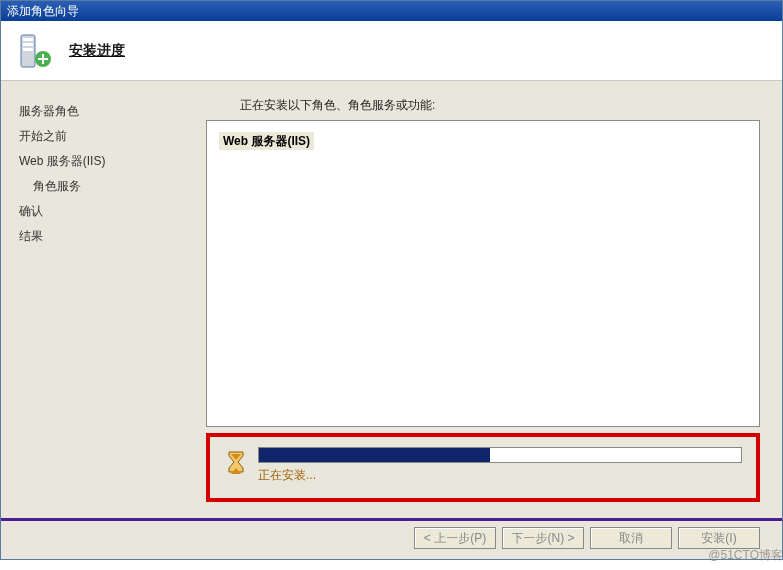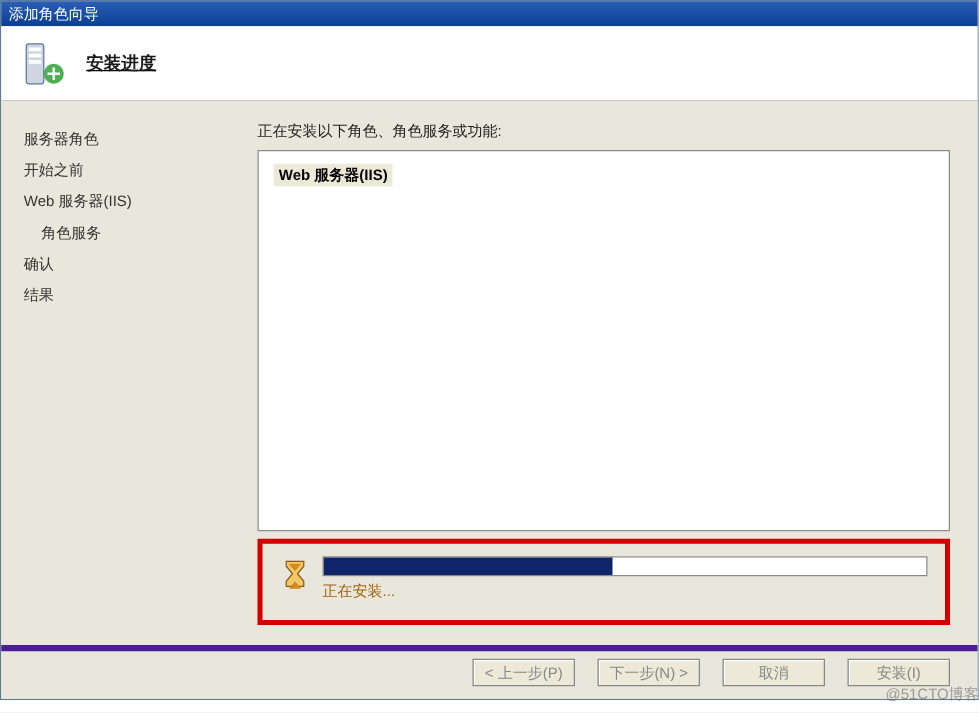--- a/index.html
+++ b/index.html
@@ -8,29 +8,29 @@
 .titlebar { background:linear-gradient(to bottom,#2a5fb5,#0a3e94); color:#fff; height:20px; padding:2px 6px; font-size:12px; }
 .header { background:#fff; height:60px; display:flex; align-items:center; padding:8px 14px; border-bottom:1px solid #c8c8c8;text-decoration:underline; }
 .header-icon { width:40px; height:40px; margin-right:14px; position:relative; }
 .header-title { font-size:14px; color:#1a1a1a; font-weight:bold; }
 .body { flex:1; display:flex; background:#e9e7db; }
 .sidebar { width:195px; background:#e9e7db; padding:18px 0 0 0; }
 .sidebar-item { font-size:12px; padding:4px 0 4px 18px; color:#333; cursor:default; }
 .sidebar-item.indent { padding-left:32px; }
 .sidebar-item.active { background:#10246a; color:#fff; }
 .main { flex:1; background:#e9e7db; padding:16px 22px 10px 10px; display:flex; flex-direction:column; }
-.main-desc { font-size:12px; color:#222; margin-bottom:6px; }
+.main-desc { font-size:12px; color:#222; margin-bottom:6px;margin-left:34px; }
 .rolebox { flex:1; background:#fff; border:1px solid #8a8a8a; margin-bottom:6px; padding:10px 12px; }
 .rolebox-content { background:#ece9d8; padding:2px 4px; font-size:12px; font-family:"SimSun",monospace; }
 .progress-area { border:4px solid #d40000; padding:10px 14px 14px 14px; display:flex; align-items:center; gap:10px; margin-bottom:6px; }
 .progress-body { flex:1; }
 .progressbar { width:100%; height:16px; border:1px solid #888; background:#fff; position:relative; }
 .progressbar-fill { position:absolute; left:0; top:0; bottom:0; background:#10246a; }
 .progress-label { font-size:12px; margin-top:4px; color:#a16207; }
-.buttons { display:flex; justify-content:flex-end; gap:18px; padding:6px 22px 10px 10px; background:#e9e7db; border-top:5px solid #4c1d95; }
+.buttons { display:flex; justify-content:flex-end; gap:6px; padding:6px 22px 10px 10px; background:#e9e7db; border-top:3px solid #4c1d95; }
 .btn { min-width:82px; height:22px; font-size:12px; background:#ece9d8; border:1px solid #888; color:#888; box-shadow:1px 1px 0 #fff inset; cursor:default; }
 .watermark { position:absolute; right:0; bottom:6px; font-size:12px; color:#666; opacity:.6; pointer-events:none; }
 .hourglass { width:24px; height:28px; }
 </style>
 </head>
 <body>
 
 <div class="window">
 
   <div class="titlebar">

